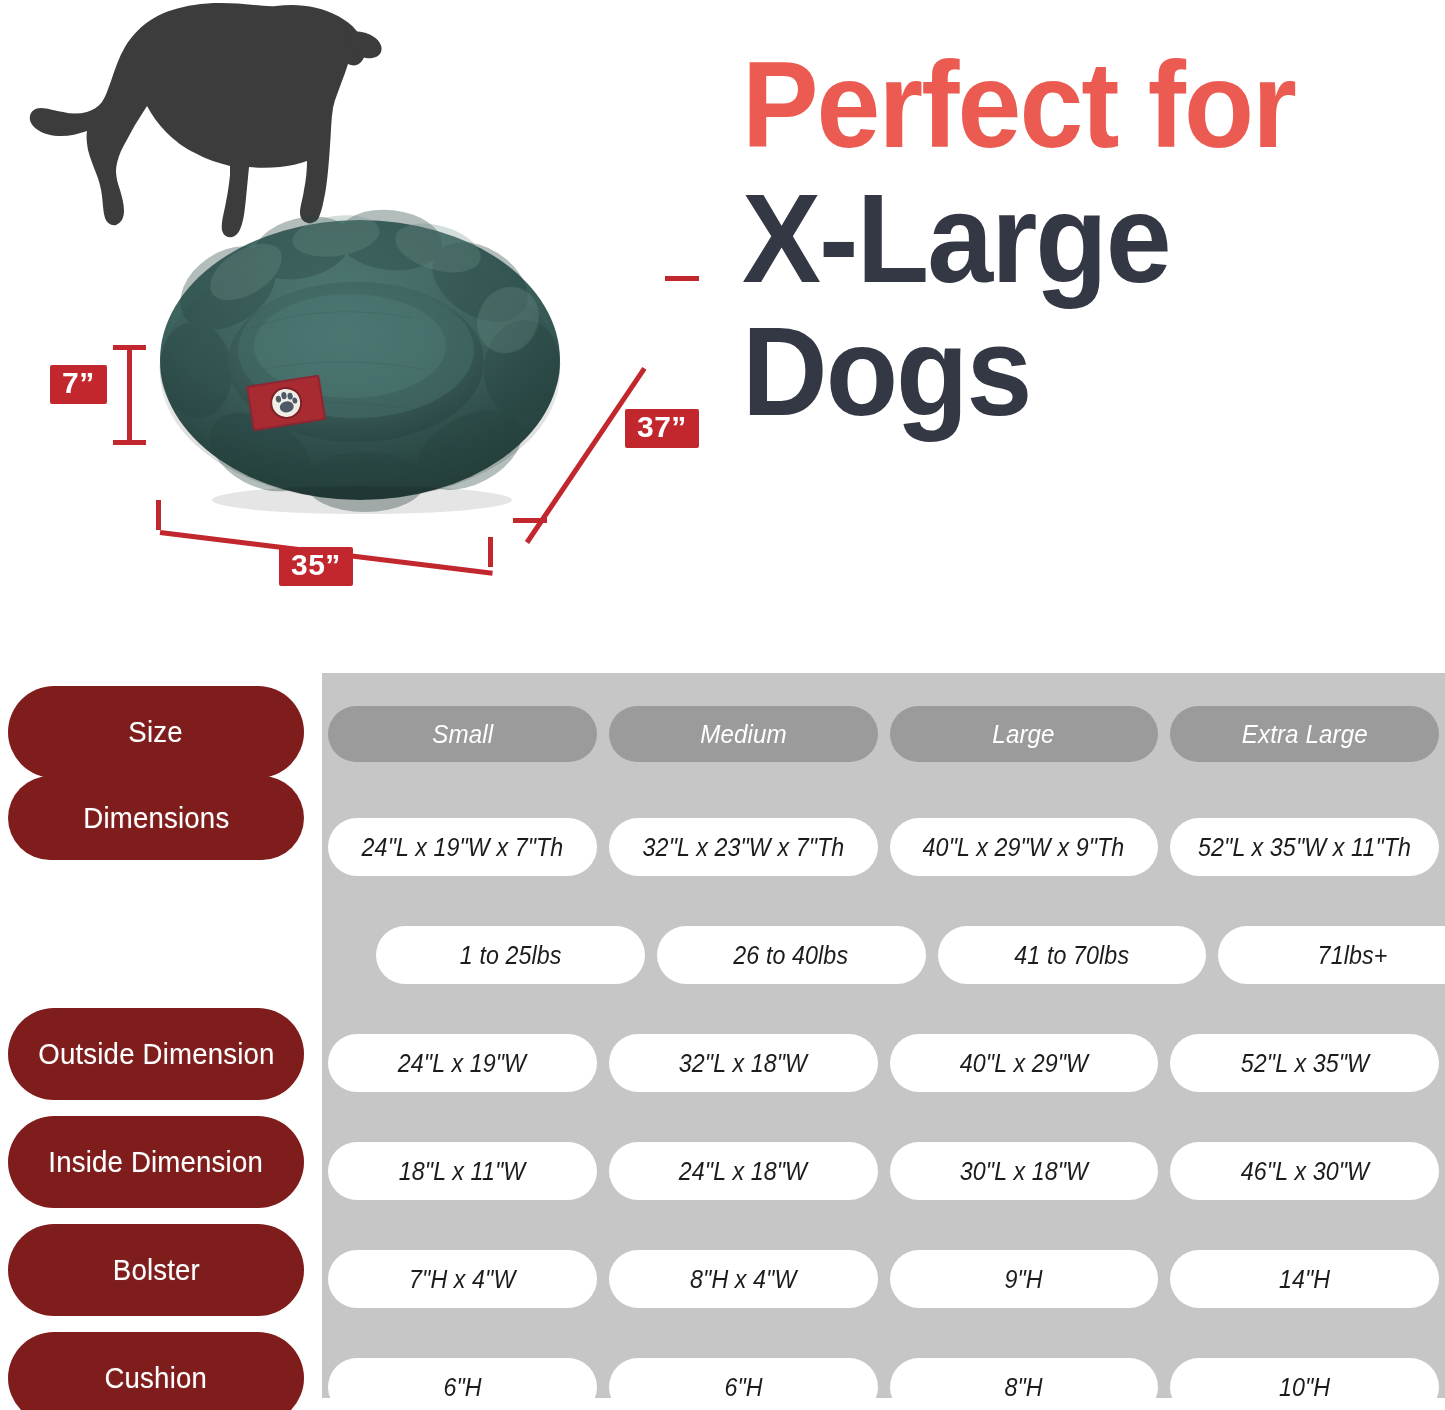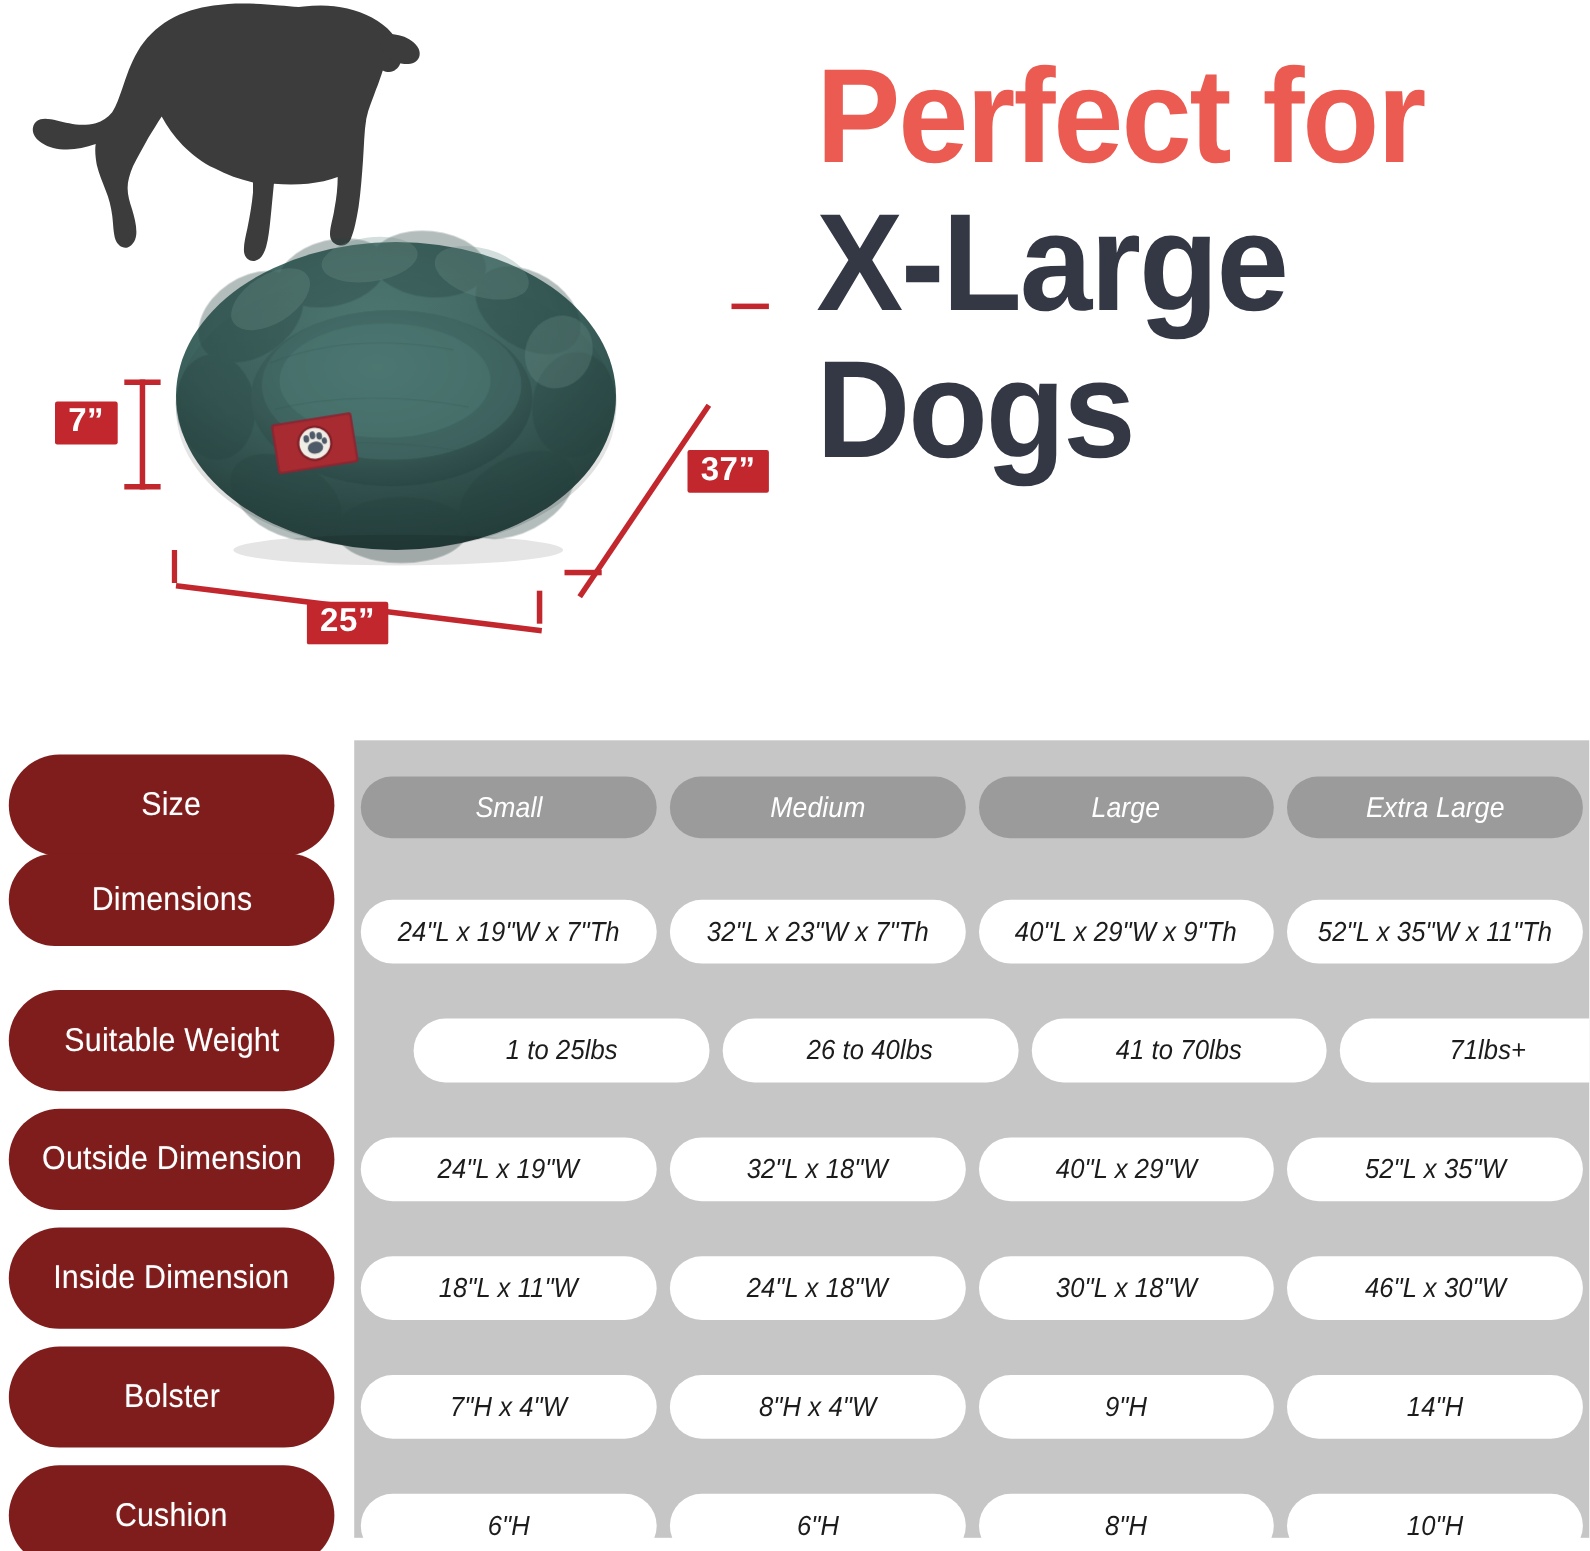--- a/index.html
+++ b/index.html
@@ -288,43 +288,40 @@
 
   <div class="dim-line" id="wline"></div>
   <div class="dim-line" id="wline-cap1"></div>
   <div class="dim-line" id="wline-cap2"></div>
 
   <div class="dim-line" id="lline"></div>
   <div class="dim-line" id="lline-cap1"></div>
   <div class="dim-line" id="lline-cap2"></div>
 
   <div class="dim-badge" id="dim-height-badge">7”</div>
-  <div class="dim-badge" id="dim-width-badge">25”</div>
+  <div class="dim-badge" id="dim-width-badge">35”</div>
   <div class="dim-badge" id="dim-length-badge">37”</div>
 
   <div id="headline">
     <div class="head-line" id="head-line-1">Perfect for</div>
     <div class="head-line" id="head-line-2">X-Large</div>
     <div class="head-line" id="head-line-3">Dogs</div>
   </div>
 </div>
 
 <div id="spec-table">
   <div id="table-panel"></div>
 
   <div id="row-label-col">
       <div class="row-label" style="top: 26px; height: 92px;">
         <span class="row-label-text">Size</span>
       </div>
       <div class="row-label" style="top: 116px; height: 84px;">
         <span class="row-label-text">Dimensions</span>
       </div>
-      <div class="row-label" style="top: 240px; height: 92px;">
-        <span class="row-label-text">Suitable Weight</span>
-      </div>
       <div class="row-label" style="top: 348px; height: 92px;">
         <span class="row-label-text">Outside Dimension</span>
       </div>
       <div class="row-label" style="top: 456px; height: 92px;">
         <span class="row-label-text">Inside Dimension</span>
       </div>
       <div class="row-label" style="top: 564px; height: 92px;">
         <span class="row-label-text">Bolster</span>
       </div>
       <div class="row-label" style="top: 672px; height: 92px;">

